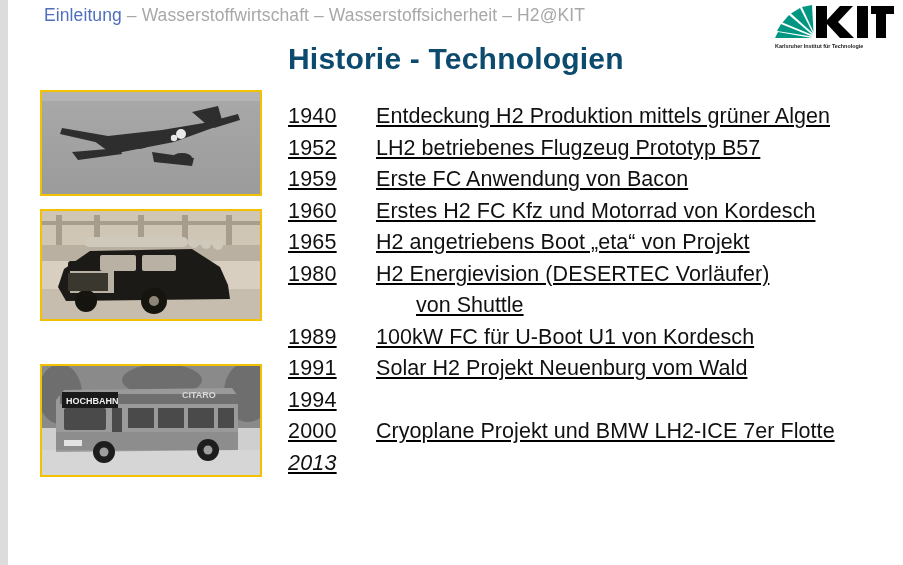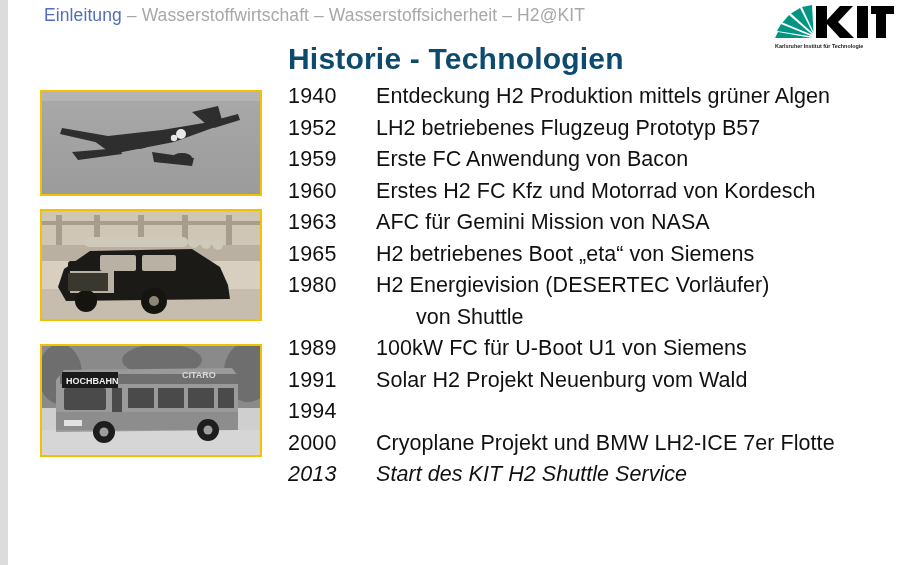--- a/index.html
+++ b/index.html
@@ -67,29 +67,30 @@
     position: absolute;
     left: 40px;
     width: 222px;
     border: 2px solid #f2c200;
     box-sizing: border-box;
     overflow: hidden;
     background: #9a9a9a;
   }
   #photo-1 { top: 90px;  height: 106px; }
   #photo-2 { top: 209px; height: 112px; }
-  #photo-3 { top: 344px; height: 113px; }
+  #photo-3 { top: 364px; height: 113px; }
   .photo svg { display: block; width: 100%; height: 100%; }
 
   
   .timeline {
     position: absolute;
     left: 288px;
-    top: 84px;
+    top: 104px;
     width: 610px;
+    text-decoration: underline;
   }
   .tl-row {
     display: flex;
     align-items: baseline;
     height: 31.5px;
     font-size: 21.5px;
     color: #111111;
     white-space: nowrap;
   }
   .tl-year {
@@ -272,55 +273,50 @@
     <div class="tl-row">
       <span class="tl-year">1959</span>
       <span class="tl-text">Erste FC Anwendung von Bacon</span>
     </div>
 
     <div class="tl-row">
       <span class="tl-year">1960</span>
       <span class="tl-text">Erstes H2 FC Kfz und Motorrad von Kordesch</span>
     </div>
 
-    <div class="tl-row">
-      <span class="tl-year">1963</span>
-      <span class="tl-text">AFC für Gemini Mission von NASA</span>
-    </div>
 
     <div class="tl-row">
       <span class="tl-year">1965</span>
-      <span class="tl-text">H2 betriebenes Boot „eta“ von Siemens</span>
+      <span class="tl-text">H2 angetriebens Boot „eta“ von Projekt</span>
     </div>
 
     <div class="tl-row">
       <span class="tl-year">1980</span>
       <span class="tl-text">H2 Energievision (DESERTEC Vorläufer)</span>
     </div>
     <div class="tl-cont">von Shuttle</div>
 
     <div class="tl-row">
       <span class="tl-year">1989</span>
-      <span class="tl-text">100kW FC für U-Boot U1 von Siemens</span>
+      <span class="tl-text">100kW FC für U-Boot U1 von Kordesch</span>
     </div>
 
     <div class="tl-row">
       <span class="tl-year">1991</span>
       <span class="tl-text">Solar H2 Projekt Neuenburg vom Wald</span>
     </div>
 
     <div class="tl-row">
       <span class="tl-year">1994</span>
     </div>
 
 
     <div class="tl-row">
       <span class="tl-year">2000</span>
       <span class="tl-text">Cryoplane Projekt und  BMW LH2-ICE 7er Flotte</span>
     </div>
 
     <div class="tl-row italic">
       <span class="tl-year">2013</span>
-      <span class="tl-text">Start des KIT H2 Shuttle Service</span>
     </div>
 
   </div>
 </div>
 
 </body></html>

